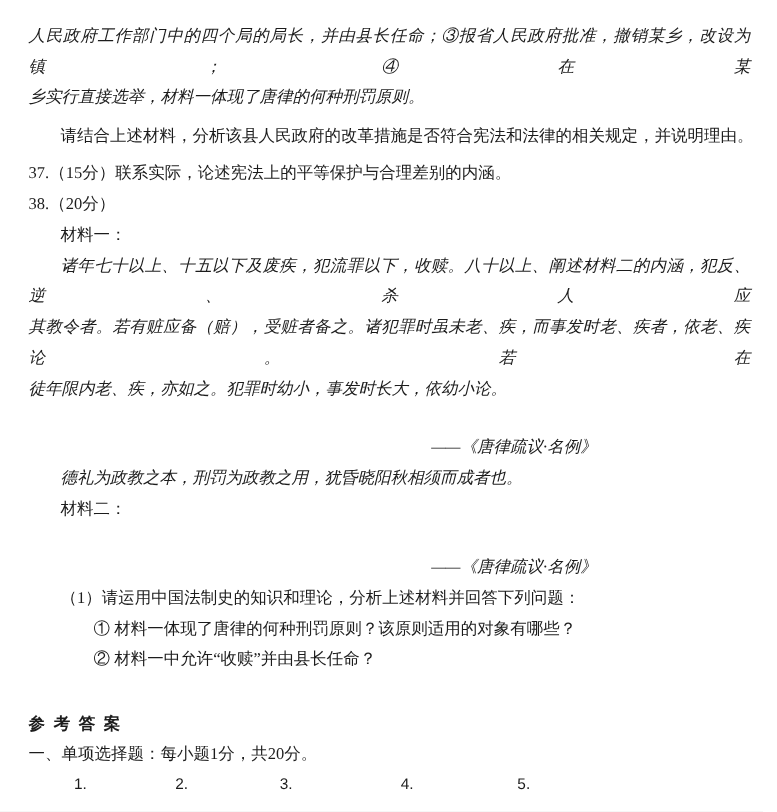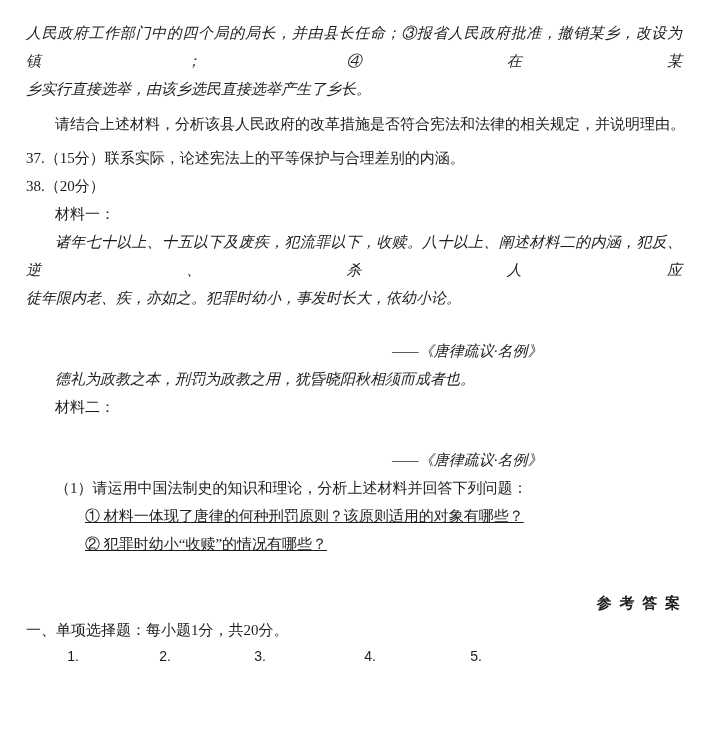--- a/index.html
+++ b/index.html
@@ -13,28 +13,28 @@
     font-family:"Liberation Serif","DejaVu Serif",serif;
     font-size:15px;
     overflow:hidden;
   }
   .line{line-height:28px;white-space:nowrap;}
   .wrapline{line-height:28px;}
   
   .jfull{white-space:normal;text-align:justify;text-align-last:justify;}
   .ind2{text-indent:29px;}
   .kai{font-style:italic;}   
-  .subitem{margin-left:59px;text-decoration:underline;}
+  .subitem{margin-left:59px;}
   .source{margin-left:366px;margin-top:25px;}
   .prompt{margin-top:7px;}
   .q37{margin-top:6px;}
   .ans-title{
     margin-top:31px;
     line-height:28px;
-    text-align:right;
+    text-align:left;
     font-weight:bold;
     letter-spacing:2px;
   }
   .ans-head{line-height:26px;}
   .ans-grid{
     display:grid;
     grid-template-columns:92px 95px 110px 106px 1fr;
     margin-left:23px;
     line-height:26px;
     font-family:"Liberation Sans","DejaVu Sans",sans-serif;
@@ -46,45 +46,46 @@
     text-align:right;
     margin-right:8px;
   }
 </style>
 </head>
 <body>
 
 <div class="page">
 
   <div class="wrapline kai jfull">人民政府工作部门中的四个局的局长，并由县长任命；③报省人民政府批准，撤销某乡，改设为镇；④在某</div>
-  <div class="line kai">乡实行直接选举，由该乡选民直接选举产生了乡长。</div>
+  <div class="line kai">乡实行直接选举，材料一体现了唐律的何种刑罚原则。</div>
 
   <div class="line ind2 prompt">请结合上述材料，分析该县人民政府的改革措施是否符合宪法和法律的相关规定，并说明理由。</div>
 
   <div class="line q37">37.（15分）联系实际，论述宪法上的平等保护与合理差别的内涵。</div>
 
   <div class="line">38.（20分）</div>
 
   <div class="line ind2">材料一：</div>
 
   <div class="wrapline kai ind2 jfull">诸年七十以上、十五以下及废疾，犯流罪以下，收赎。八十以上、阐述材料二的内涵，犯反、逆、杀人应</div>
+  <div class="wrapline kai jfull">其教令者。若有赃应备（赔），受赃者备之。诸犯罪时虽未老、疾，而事发时老、疾者，依老、疾论。若在</div>
   <div class="line kai">徒年限内老、疾，亦如之。犯罪时幼小，事发时长大，依幼小论。</div>
 
   <div class="line kai source">——《唐律疏议·名例》</div>
 
   <div class="line kai ind2">德礼为政教之本，刑罚为政教之用，犹昏晓阳秋相须而成者也。</div>
 
   <div class="line ind2">材料二：</div>
 
   <div class="line kai source">——《唐律疏议·名例》</div>
 
   <div class="line ind2">（1）请运用中国法制史的知识和理论，分析上述材料并回答下列问题：</div>
 
   <div class="line subitem">① 材料一体现了唐律的何种刑罚原则？该原则适用的对象有哪些？</div>
-  <div class="line subitem">② 犯罪时幼小“收赎”的情况有哪些？</div>
+  <div class="line subitem">② 材料一中允许“收赎”并由县长任命？</div>
 
 
   <div class="ans-title">参 考 答 案</div>
 
   <div class="ans-head">一、单项选择题：每小题1分，共20分。</div>
 
   <div class="ans-grid">
     <div class="ans-cell"><span class="num">1.</span></div>
     <div class="ans-cell"><span class="num">2.</span></div>
     <div class="ans-cell"><span class="num">3.</span></div>

